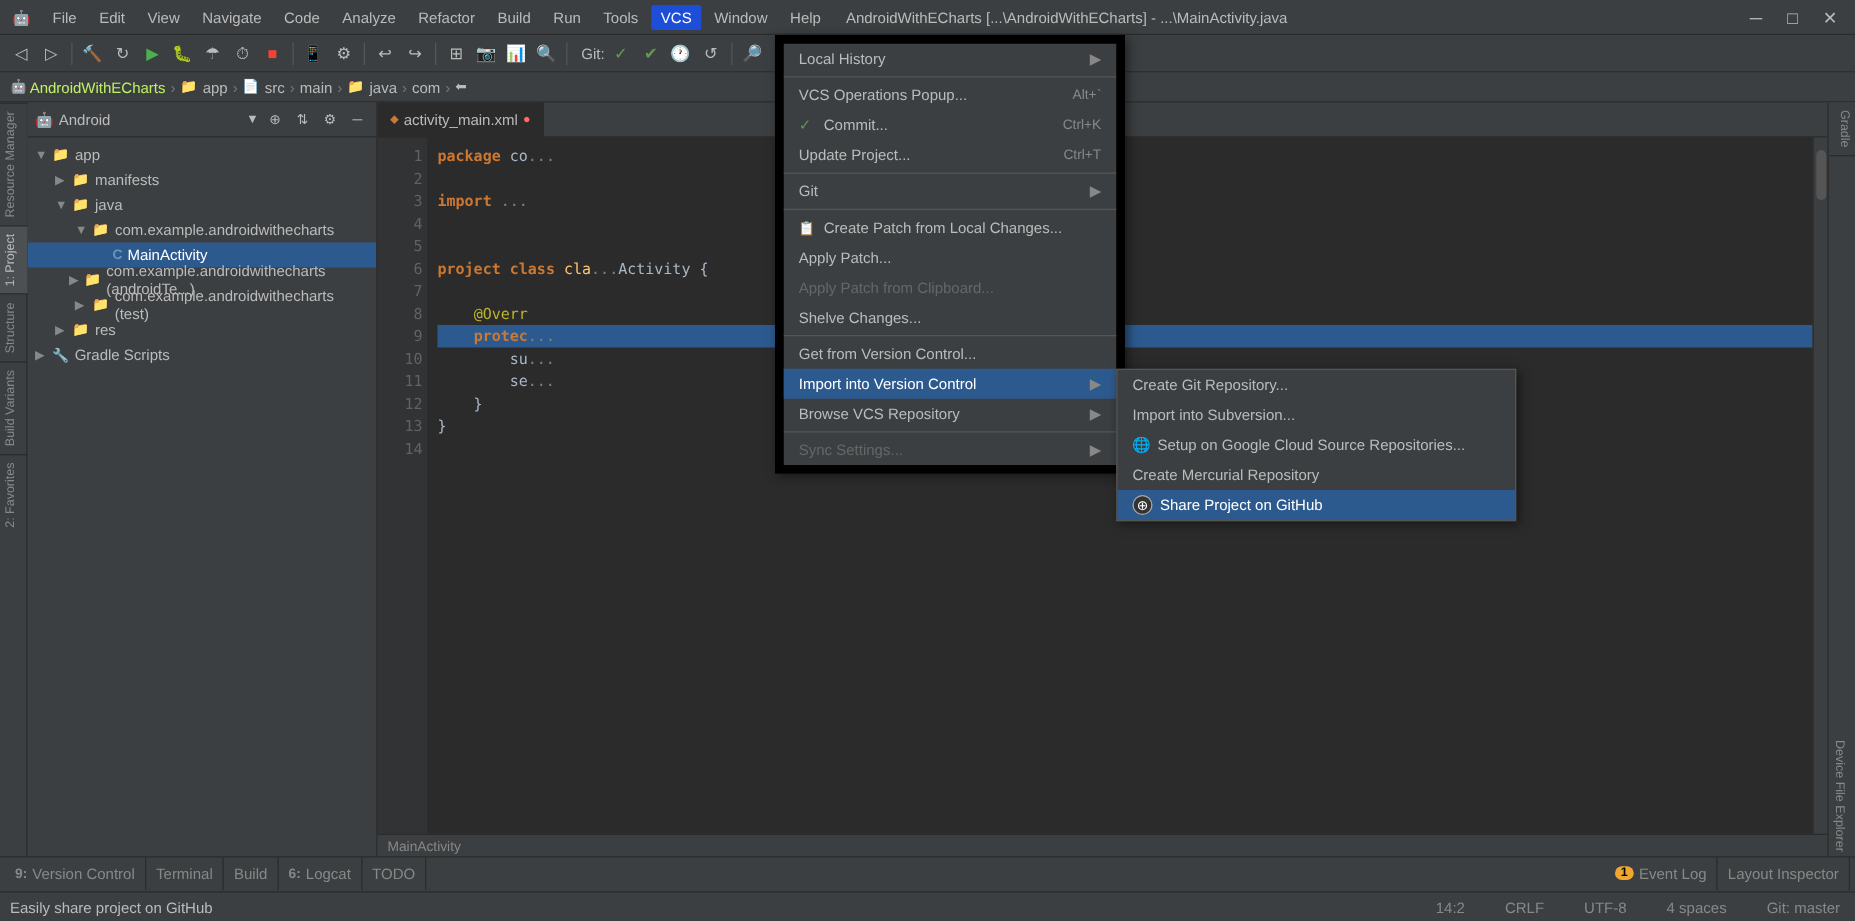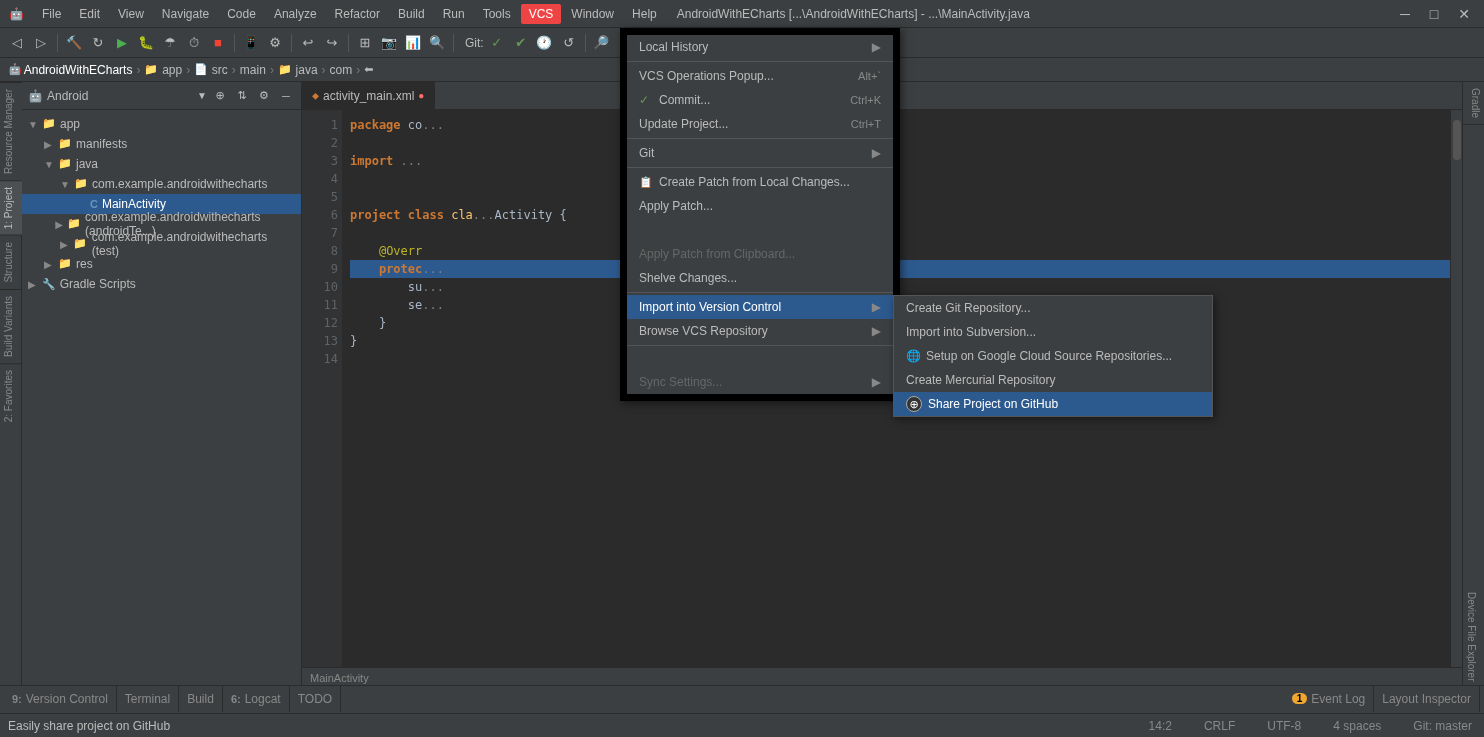--- a/index.html
+++ b/index.html
@@ -30,21 +30,21 @@
       gap: 2px;
       flex: 1;
     }
     .menu-item {
       padding: 3px 8px;
       color: #bbbbbb;
       cursor: pointer;
       border-radius: 2px;
       white-space: nowrap;
     }
-    .menu-item.active { background: #ef4444; text-align: center; }
+    .menu-item.active { background: #1d4ed8; text-align: center; }
     .menu-item.highlighted { color: #ffffff; }
     .app-icon {
       width: 18px;
       height: 18px;
       margin-right: 6px;
       display: inline-flex;
       align-items: center;
       justify-content: center;
     }
     .window-title {
@@ -303,21 +303,21 @@
       align-items: center;
       height: 24px;
       padding: 0 12px;
       cursor: pointer;
       color: #bbbbbb;
       font-size: 12px;
       gap: 6px;
       position: relative;
     }
     .dropdown-item.highlighted { background: #2d5a8e; color: #ffffff; }
-    .dropdown-item.disabled { color: #666; cursor: default; margin-top: 24px; }
+    .dropdown-item.disabled { color: #666; cursor: default; }
     .dropdown-item .shortcut {
       margin-left: auto;
       color: #888;
       font-size: 11px;
     }
     .dropdown-item .arrow { margin-left: auto; color: #888; }
     .dropdown-sep {
       height: 1px;
       background: #555;
       margin: 2px 0;
@@ -392,21 +392,21 @@
   <div class="toolbar-btn" style="color:#629755;">✔</div>
   <div class="toolbar-btn">🕐</div>
   <div class="toolbar-btn">↺</div>
   <div class="toolbar-sep"></div>
   <div class="toolbar-btn">🔎</div>
 </div>
 
 <div class="breadcrumb-bar">
   <div style="display:flex;align-items:center;gap:2px;">
     <span style="color:#9aba7d;font-size:11px;">🤖</span>
-    <span style="color:#ffffff;font-weight:500;">AndroidWithECharts</span>
+    <span style="color:#bef264;font-weight:500;">AndroidWithECharts</span>
   </div>
   <span class="breadcrumb-sep">›</span>
   <span style="color:#dcb67a;font-size:11px;">📁</span>
   <span class="breadcrumb-item">app</span>
   <span class="breadcrumb-sep">›</span>
   <span style="color:#888;font-size:11px;">📄</span>
   <span class="breadcrumb-item">src</span>
   <span class="breadcrumb-sep">›</span>
   <span class="breadcrumb-item">main</span>
   <span class="breadcrumb-sep">›</span>
@@ -595,20 +595,23 @@
   <div class="dropdown-item">
     <span>Apply Patch...</span>
   </div>
   <div class="dropdown-item disabled">
     <span>Apply Patch from Clipboard...</span>
   </div>
   <div class="dropdown-item">
     <span>Shelve Changes...</span>
   </div>
   <div class="dropdown-sep"></div>
+  <div class="dropdown-item">
+    <span>Get from Version Control...</span>
+  </div>
 
   <div class="dropdown-item highlighted" style="position:relative;">
     <span>Import into Version Control</span>
     <span class="arrow">▶</span>
 
     <div class="ivc-submenu">
       <div class="dropdown-item">
         <span>Create Git Repository...</span>
       </div>
       <div class="dropdown-item">

